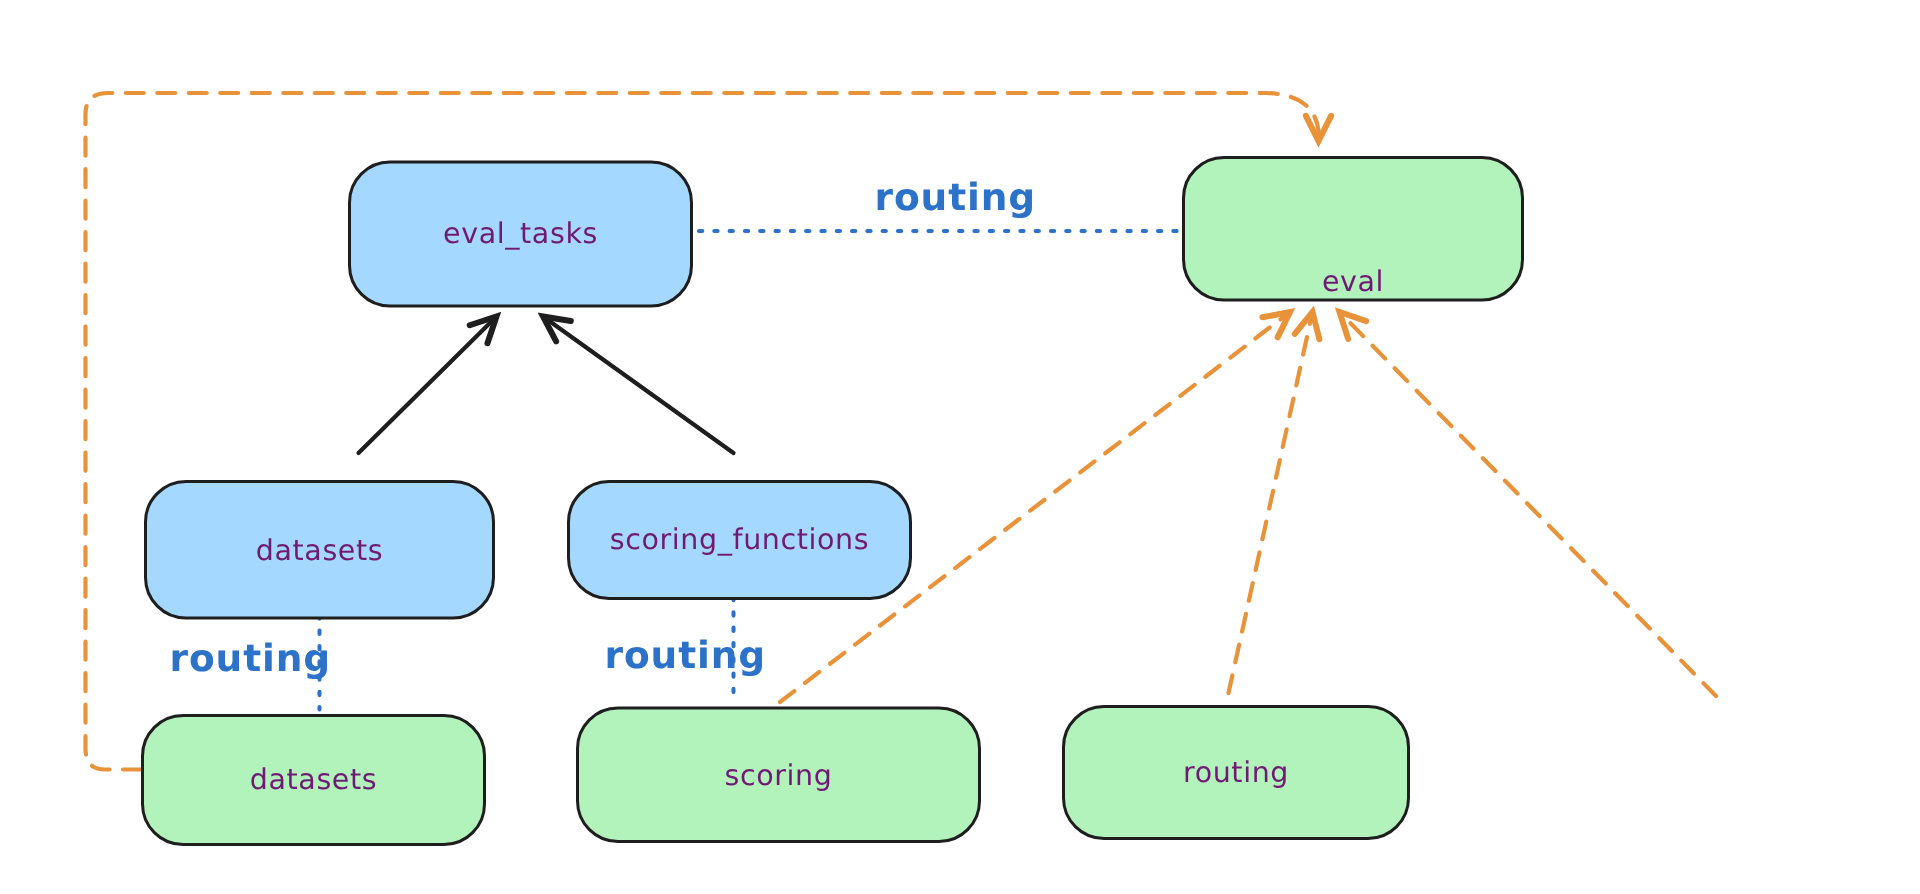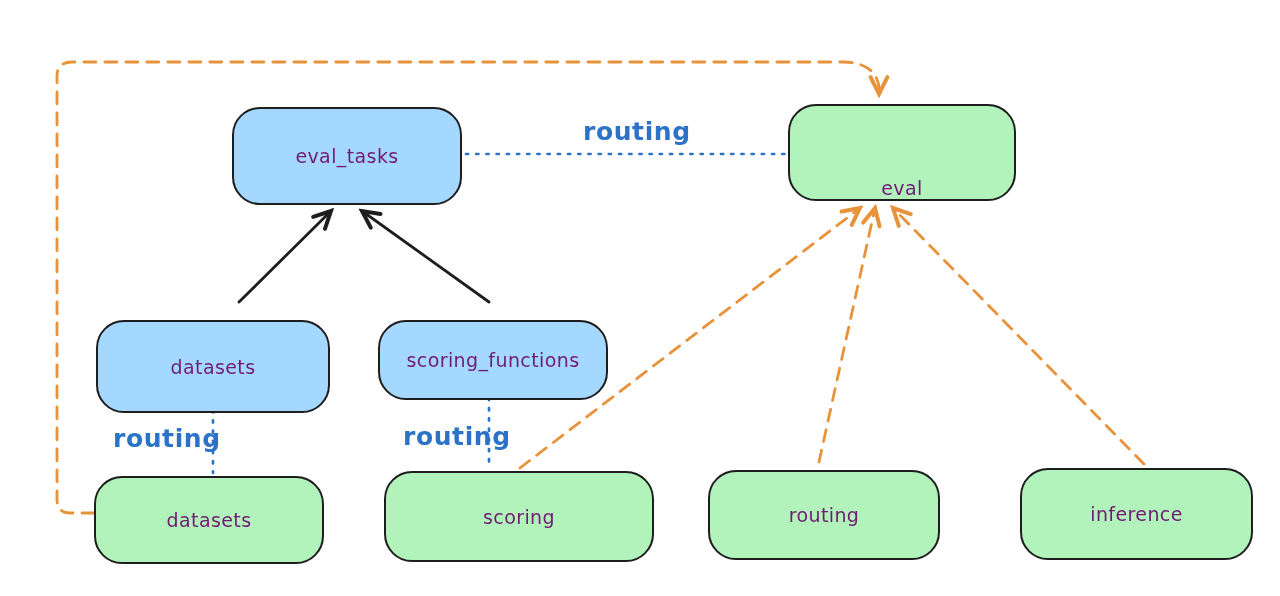--- a/index.html
+++ b/index.html
@@ -91,21 +91,18 @@
   </div>
 
   <div class="node green" style="left:384px; top:471px;  width:270px; height:91px;">
     <span>scoring</span>
   </div>
 
   <div class="node green" style="left:708px; top:470px;  width:232px; height:90px;">
     <span>routing</span>
   </div>
 
-  <div class="node green" style="left:1020px; top:468px; width:233px; height:92px;">
-    <span>inference</span>
-  </div>
 
   <span class="edge-label" style="left:583px; top:117px;">routing</span>
   <span class="edge-label" style="left:113px; top:424px;">routing</span>
   <span class="edge-label" style="left:403px; top:422px;">routing</span>
 
 </div>
 
 </body></html>

